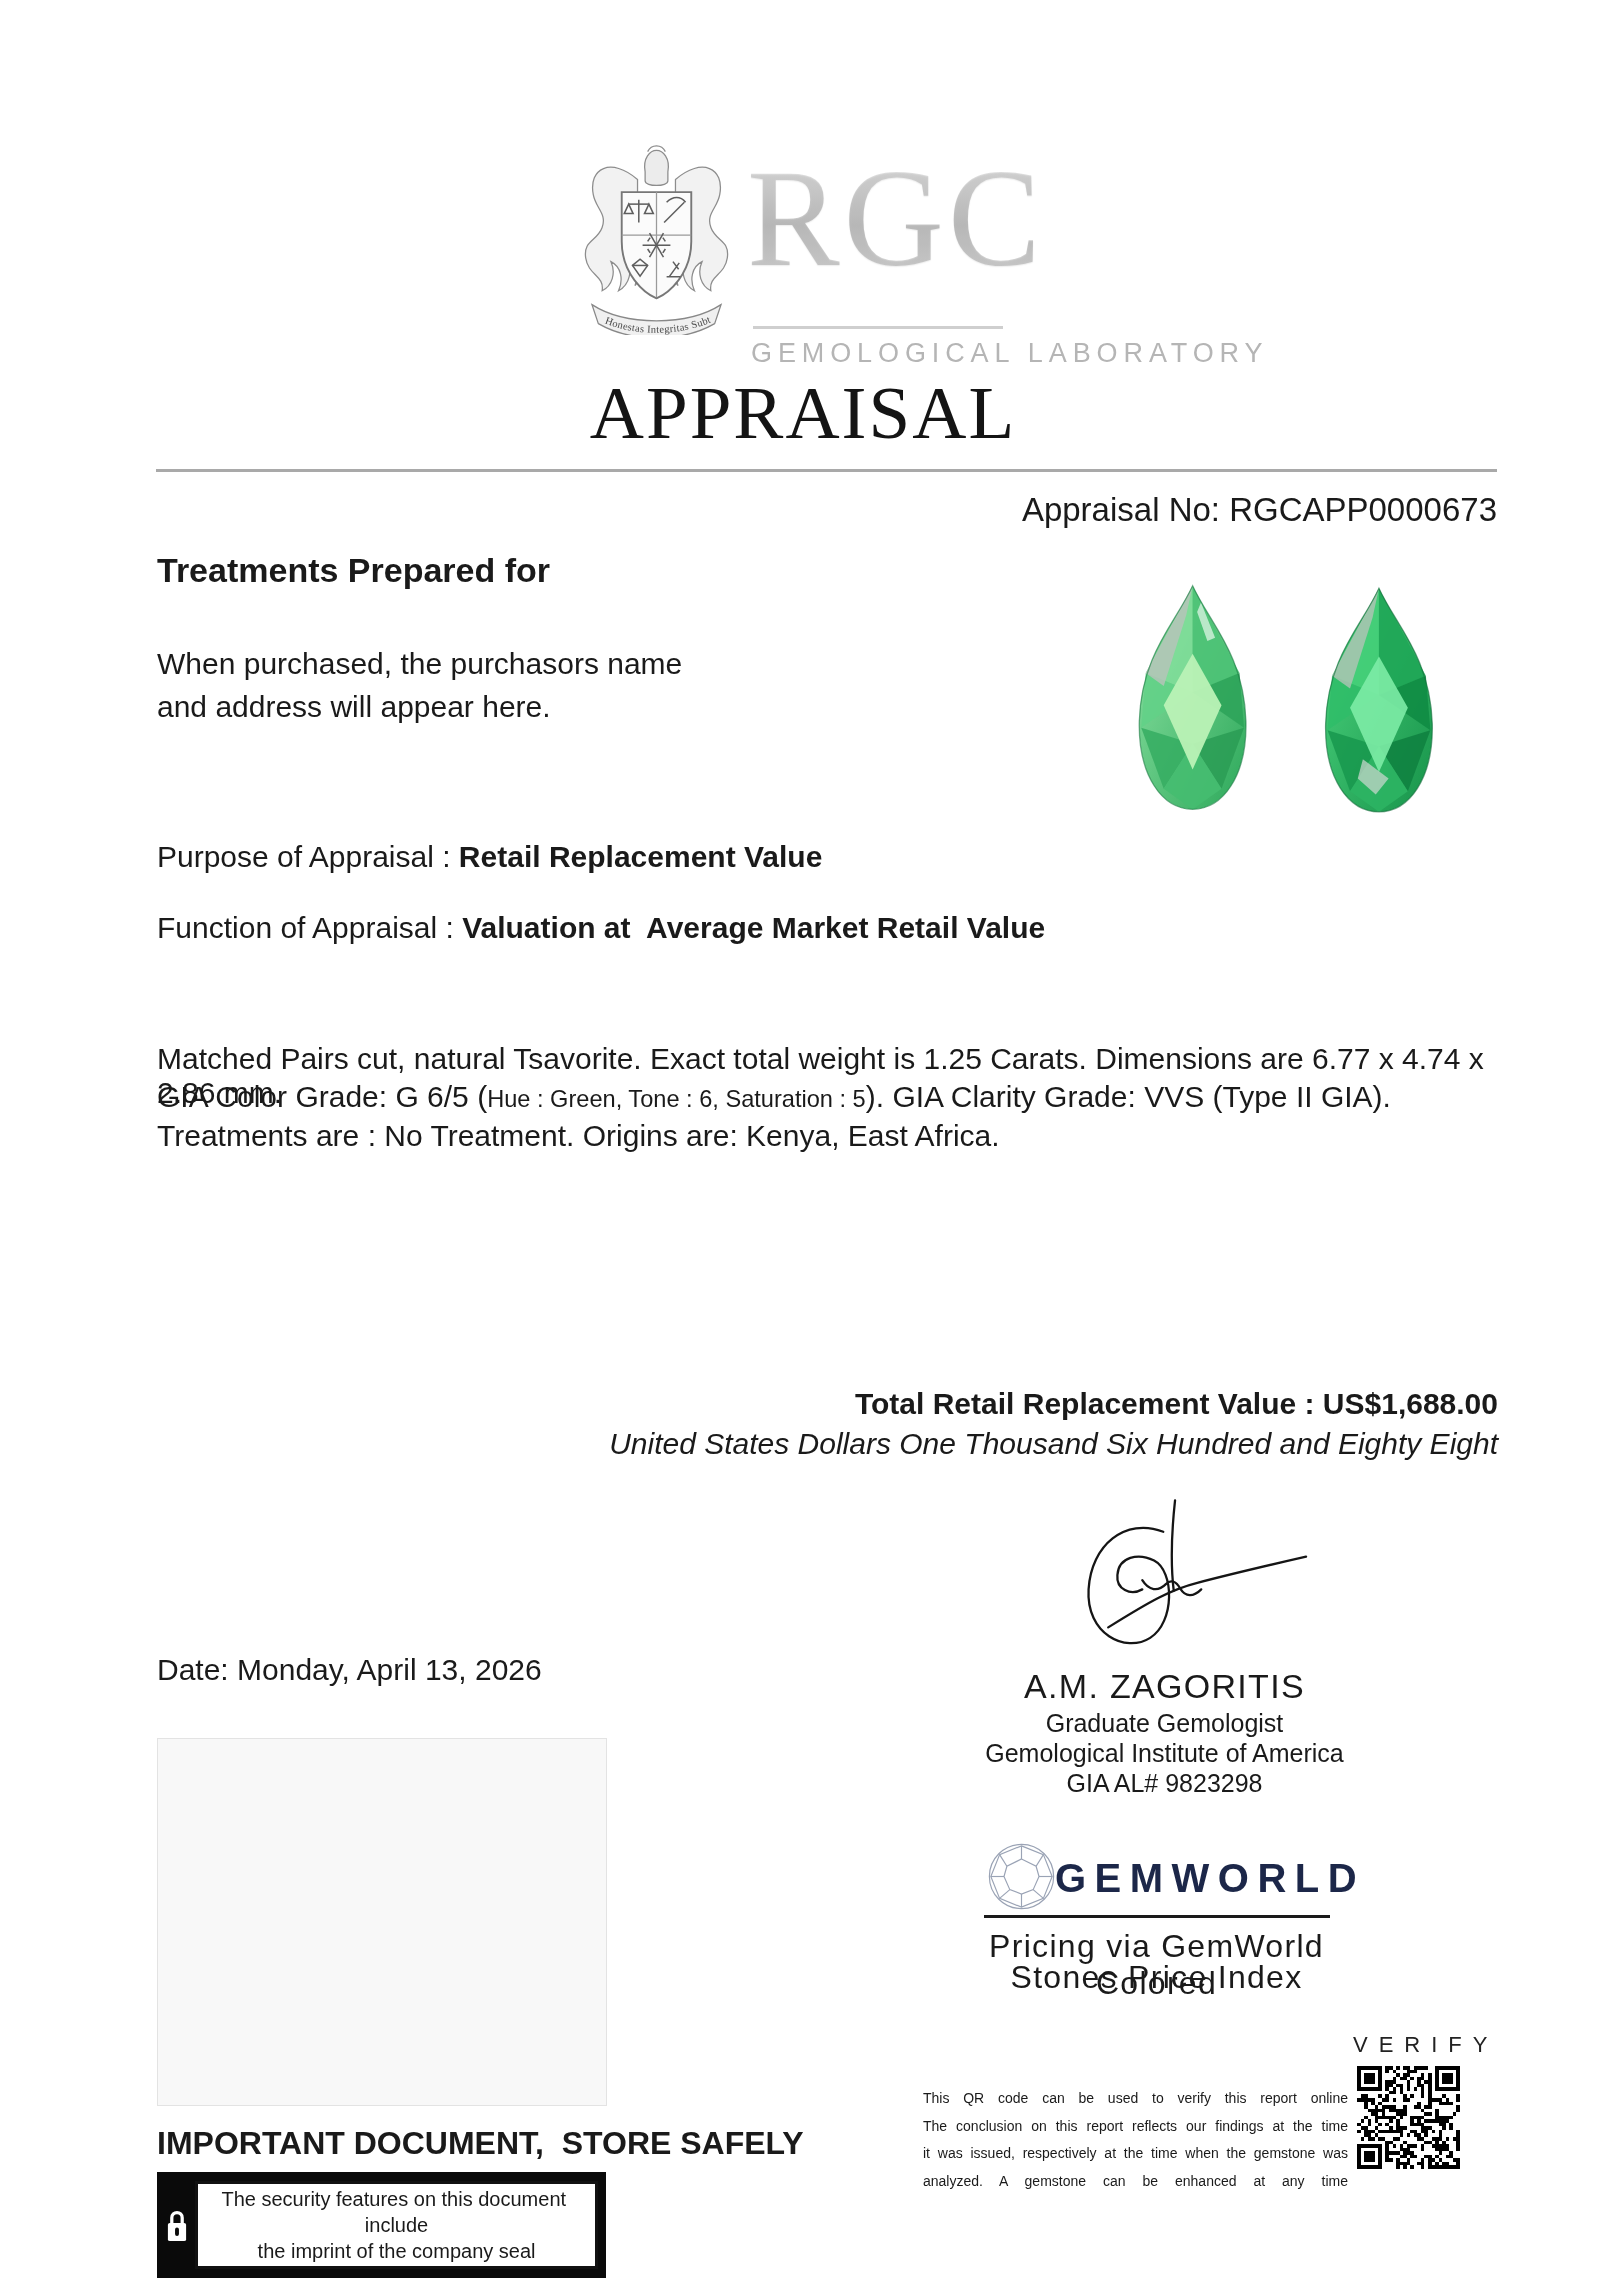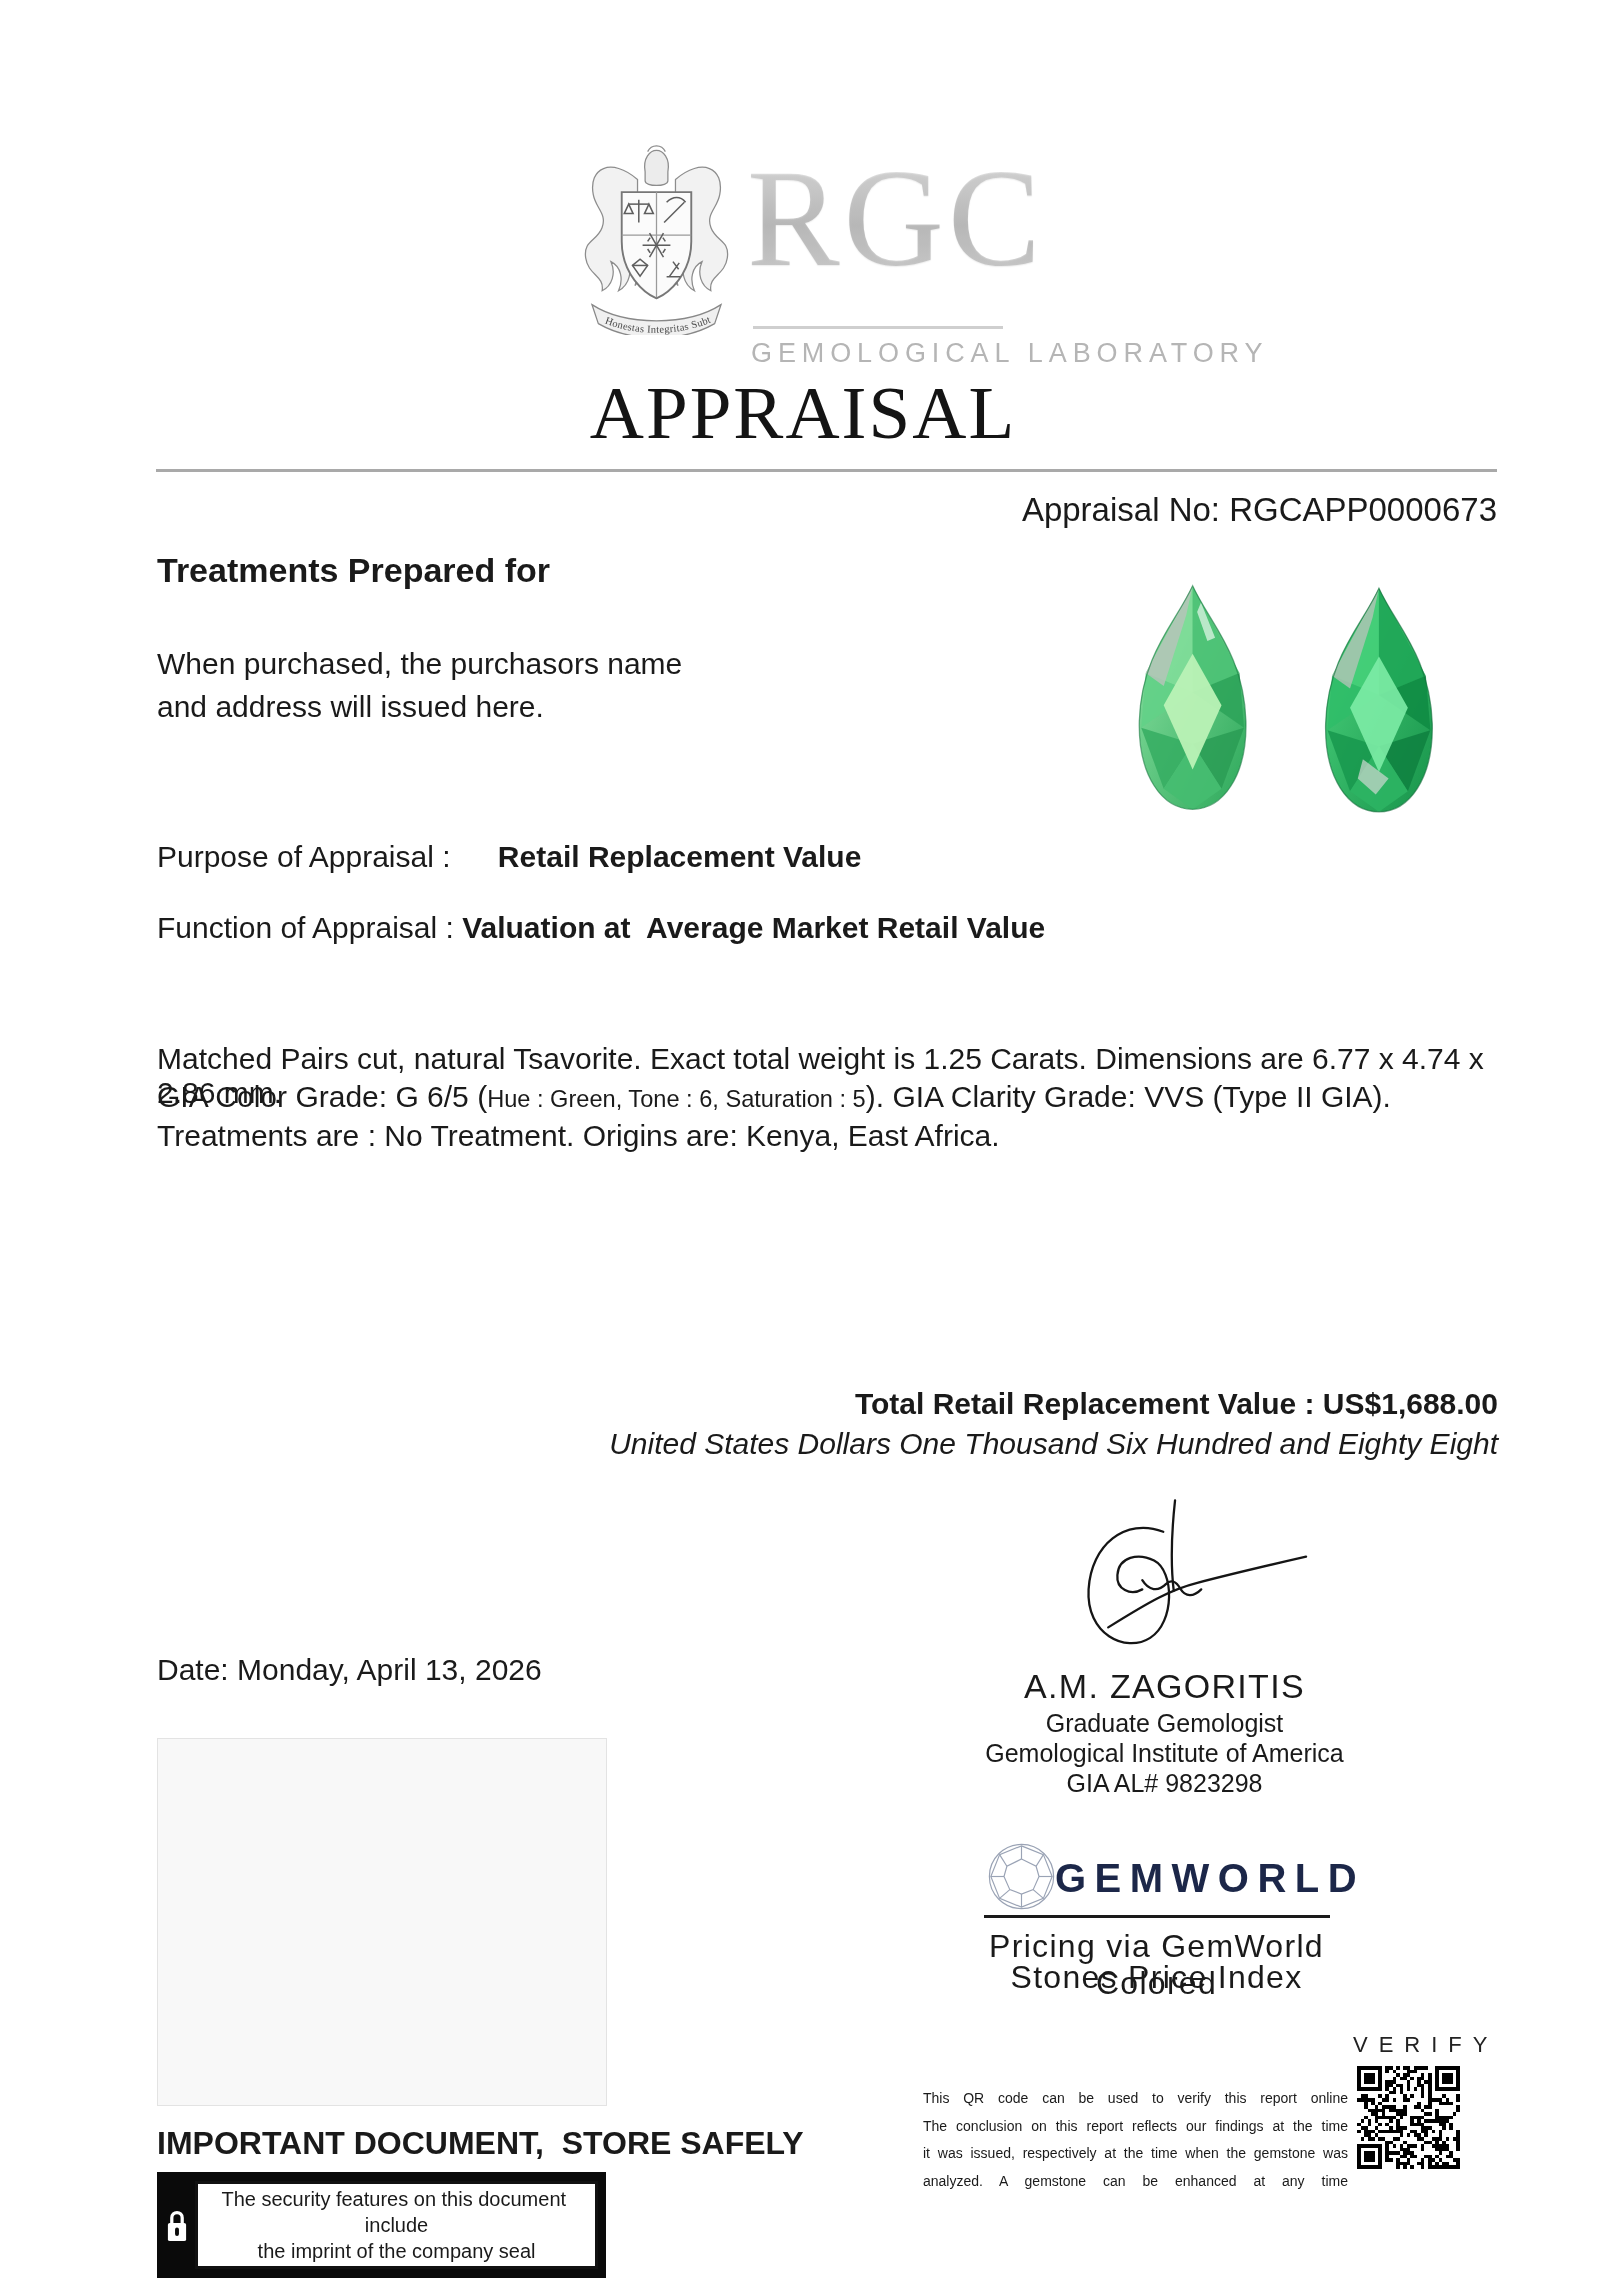--- a/index.html
+++ b/index.html
@@ -98,21 +98,21 @@
   <div class="abs rgc-text" style="left:747px;top:149px;">RGC</div>
   <div class="abs logo-divider" style="left:753px;top:326px;width:250px;"></div>
   <div class="abs logo-subtitle" style="left:751px;top:338px;">GEMOLOGICAL LABORATORY</div>
 
   <div class="abs serif doc-title" style="top:370px;">APPRAISAL</div>
   <div class="abs rule" style="left:156px;top:469px;width:1341px;"></div>
   <div class="abs appraisal-no" style="right:125px;top:491px;">Appraisal No: RGCAPP0000673</div>
 
   <div class="abs h-bold" style="left:157px;top:551px;">Treatments Prepared for</div>
   <div class="abs body-txt" style="left:157px;top:647px;">When purchased, the purchasors name</div>
-  <div class="abs body-txt" style="left:157px;top:690px;">and address will issued here.</div>
+  <div class="abs body-txt" style="left:157px;top:690px;">and address will appear here.</div>
 
   <div class="abs" style="left:1107px;top:569px;width:373px;height:257px;">
     <svg viewBox="0 0 580 400" width="373" height="257">
       <defs>
         <linearGradient id="gradL" x1="0" y1="0" x2="1" y2="1">
           <stop offset="0" stop-color="#8fe3a4"></stop>
             <stop offset="1" stop-color="#2ca85a"></stop>
         </linearGradient>
         <linearGradient id="gradR" x1="0" y1="0" x2="1" y2="1">
           <stop offset="0" stop-color="#4dd57f"></stop>
@@ -146,21 +146,21 @@
         <polygon points="80,330 125,362 170,330 125,260" fill="#2cb463" opacity=".9"></polygon>
         <polygon points="125,120 170,200 125,300 80,200" fill="#7deca6" opacity=".9"></polygon>
         <polygon points="125,14 52,150 80,170 115,60" fill="#b9c3bb" opacity=".75"></polygon>
         <polygon points="100,280 140,310 120,335 92,310" fill="#cfd8d2" opacity=".7"></polygon>
         <path d="M125,14 C150,70 205,120 208,225 C210,310 172,362 125,362 C78,362 40,310 42,225 C45,120 100,70 125,14 Z" fill="none" stroke="#116b39" stroke-width="2" opacity=".6"></path>
       </g>
     </svg>
   </div>
 
   <div class="abs body-txt" style="left:157px;top:840px;">
-    <span>Purpose of Appraisal : </span><span style="font-weight:bold;margin-left:39px;">Retail Replacement Value</span>
+    <span>Purpose of Appraisal : </span><span style="font-weight:bold;">Retail Replacement Value</span>
   </div>
   <div class="abs body-txt" style="left:157px;top:911px;">
     <span>Function of Appraisal : </span><span style="font-weight:bold;">Valuation at&nbsp; Average Market Retail Value</span>
   </div>
 
   <div class="abs body-txt" style="left:157px;top:1042px;width:1335px;">Matched Pairs cut, natural Tsavorite. Exact total weight is 1.25 Carats. Dimensions are 6.77 x 4.74 x 2.86 mm.</div>
   <div class="abs body-txt" style="left:157px;top:1080px;width:1335px;">
     <span>GIA Color Grade: G 6/5 (</span><span class="small-inline">Hue : Green, Tone : 6, Saturation : 5</span><span>). GIA Clarity Grade: VVS (Type II GIA).</span>
   </div>
   <div class="abs body-txt" style="left:157px;top:1119px;width:1335px;">Treatments are : No Treatment. Origins are: Kenya, East Africa.</div>

